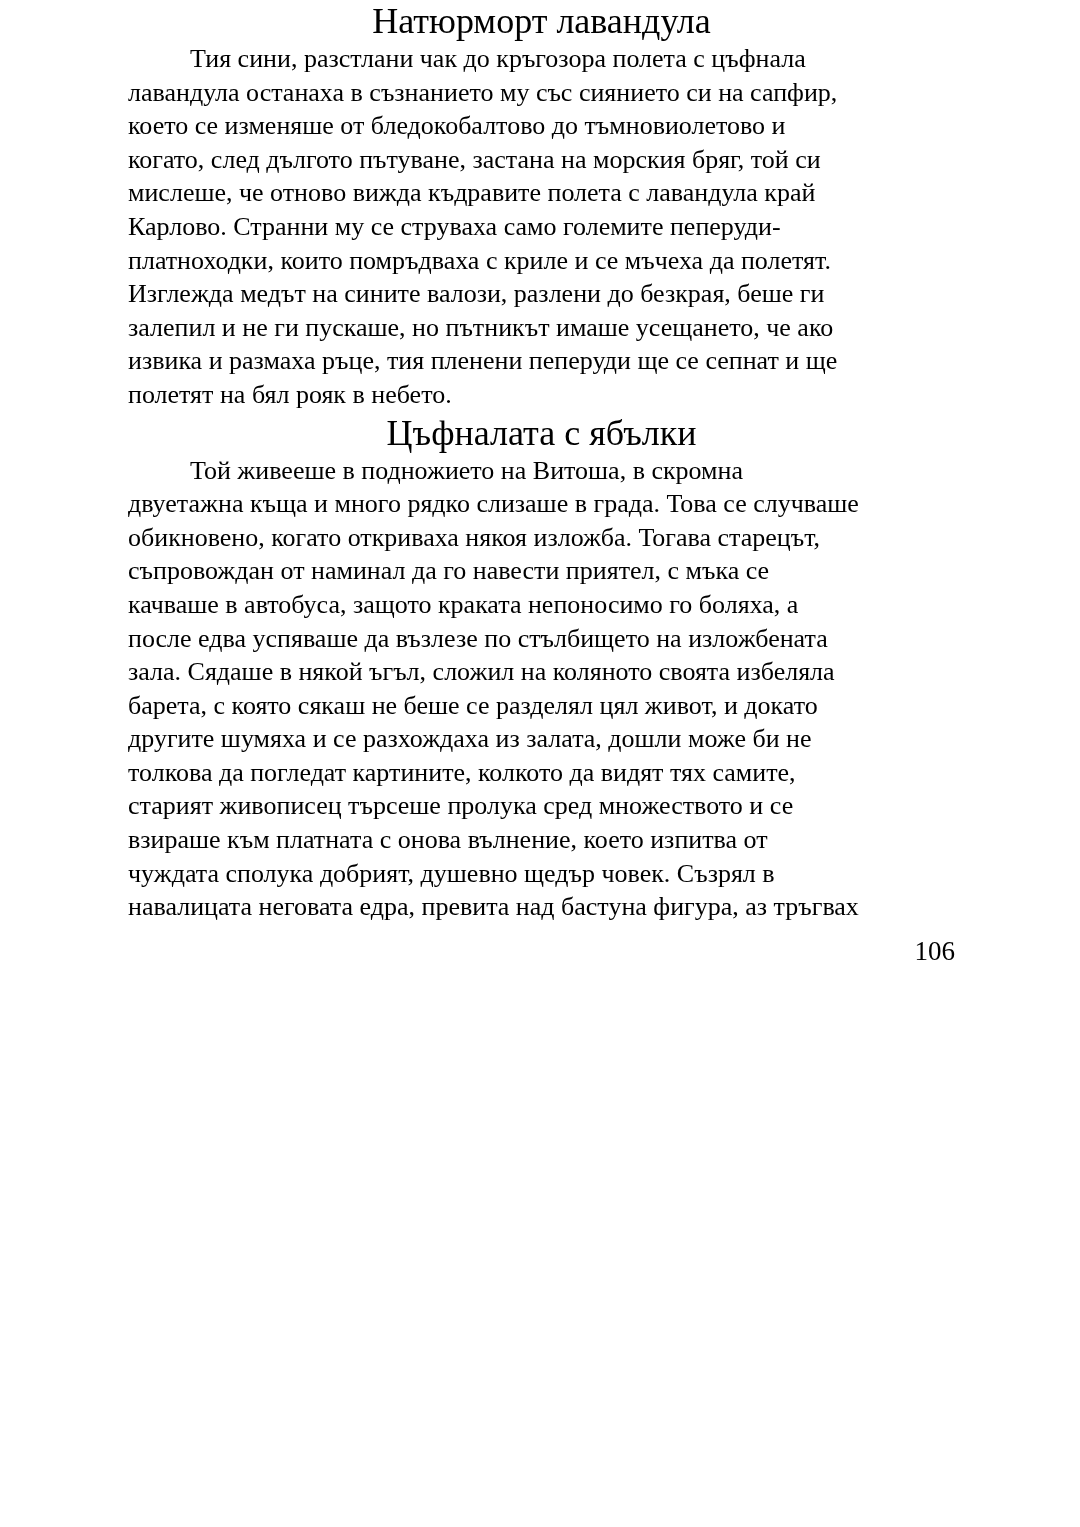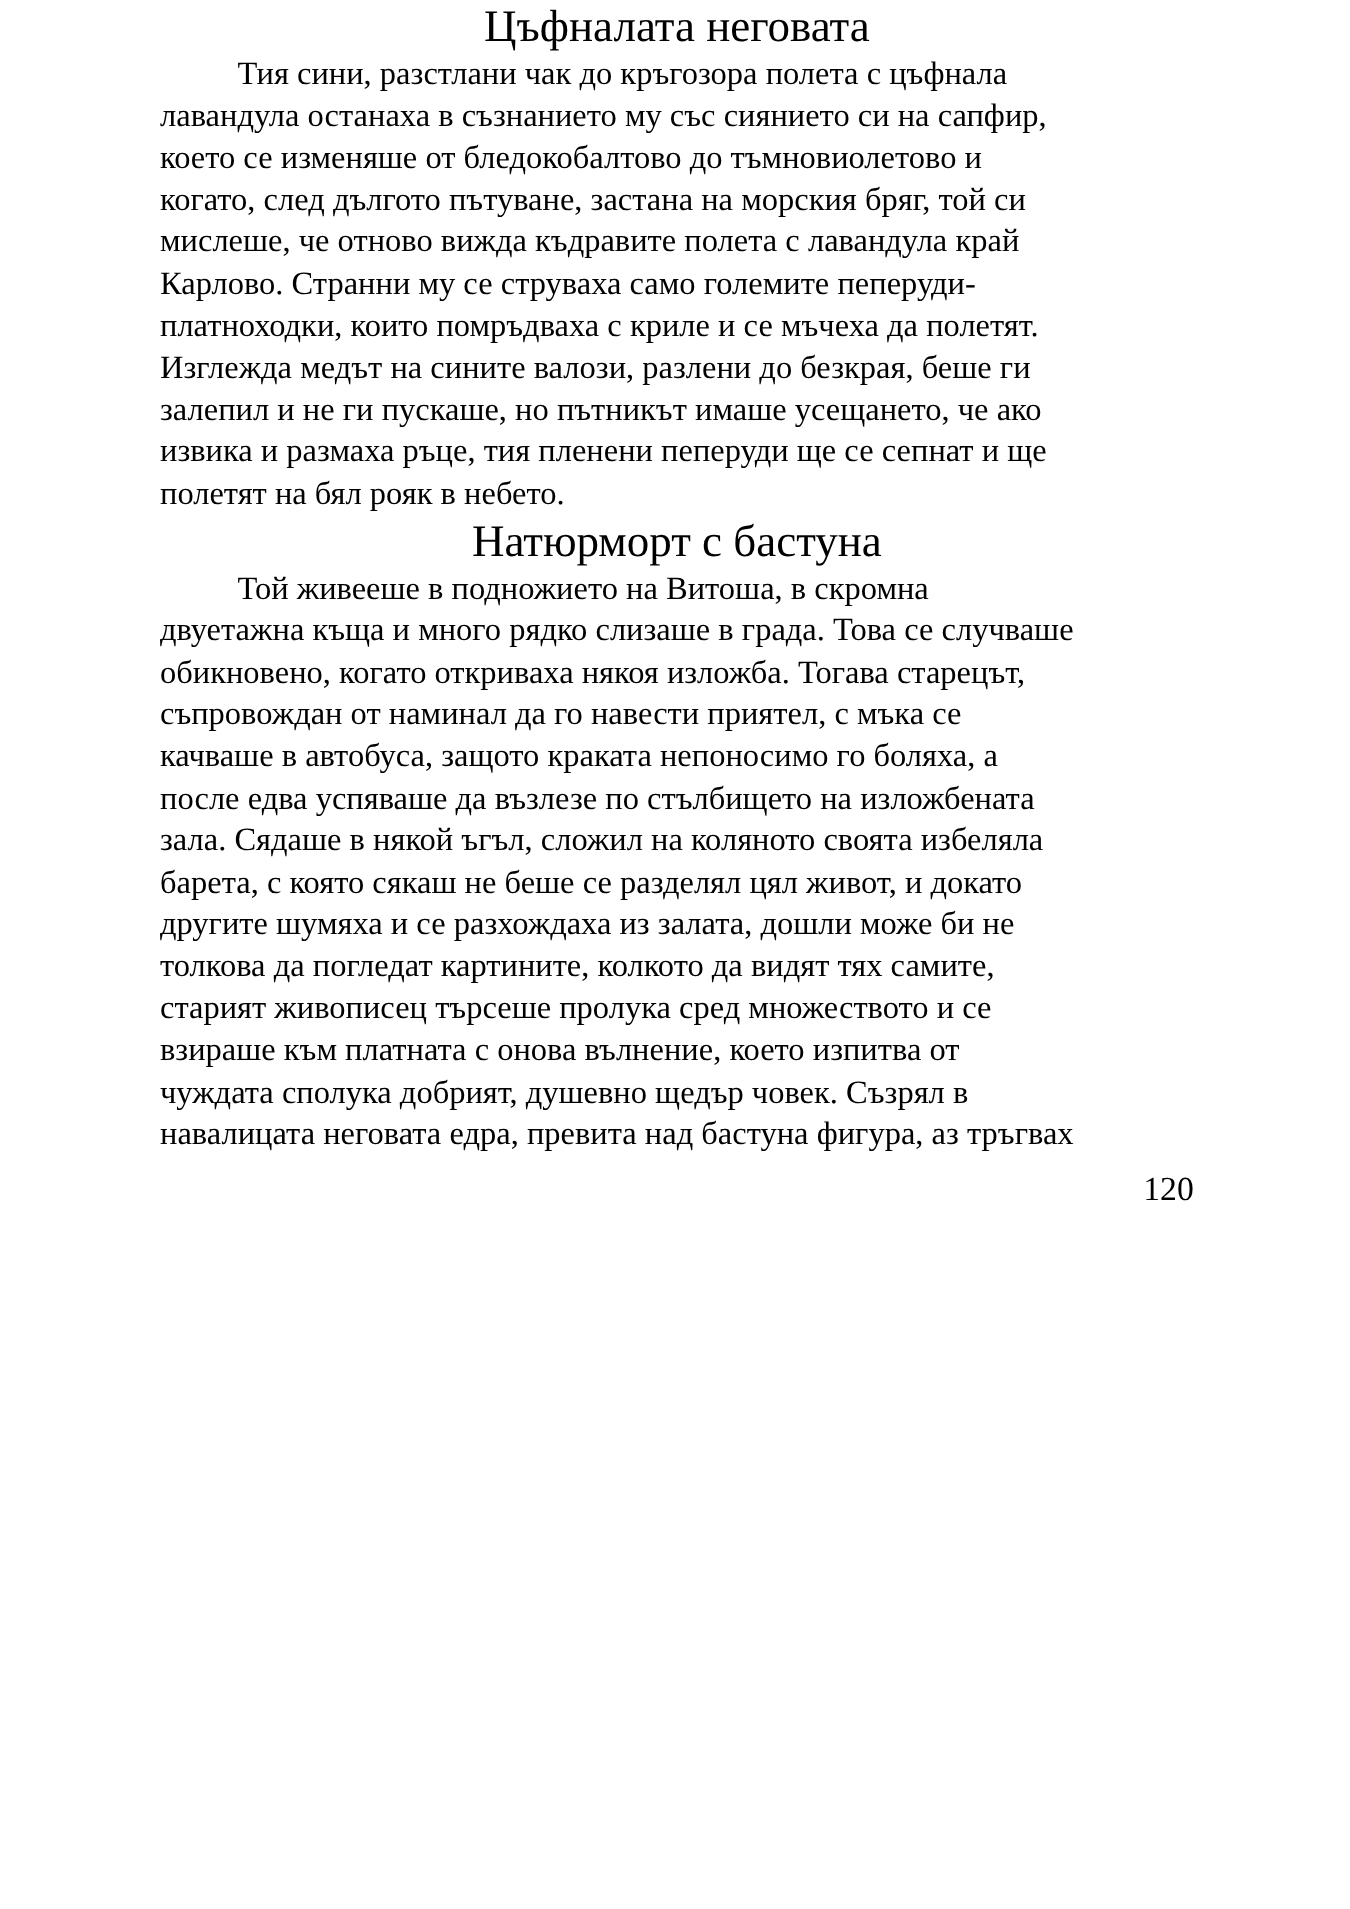--- a/index.html
+++ b/index.html
@@ -45,24 +45,24 @@
     font-size: 27px;
     line-height: 33px;
     text-align: right;
   }
 </style>
 </head>
 <body>
 
 <div class="page">
 
-  <h1 class="section-title t1">Цъфналата неговата</h1>
+  <h1 class="section-title t1">Натюрморт лавандула</h1>
 
   <p class="body-para p1">Тия сини, разстлани чак до кръгозора полета с цъфнала<br>лавандула останаха в съзнанието му със сиянието си на сапфир,<br>което се изменяше от бледокобалтово до тъмновиолетово и<br>когато, след дългото пътуване, застана на морския бряг, той си<br>мислеше, че отново вижда къдравите полета с лавандула край<br>Карлово. Странни му се струваха само големите пеперуди-<br>платноходки, които помръдваха с криле и се мъчеха да полетят.<br>Изглежда медът на сините валози, разлени до безкрая, беше ги<br>залепил и не ги пускаше, но пътникът имаше усещането, че ако<br>извика и размаха ръце, тия пленени пеперуди ще се сепнат и ще<br>полетят на бял рояк в небето.</p>
 
-  <h1 class="section-title t2">Натюрморт с бастуна</h1>
+  <h1 class="section-title t2">Цъфналата с ябълки</h1>
 
 
   <p class="body-para p3">Той живееше в подножието на Витоша, в скромна<br>двуетажна къща и много рядко слизаше в града. Това се случваше<br>обикновено, когато откриваха някоя изложба. Тогава старецът,<br>съпровождан от наминал да го навести приятел, с мъка се<br>качваше в автобуса, защото краката непоносимо го боляха, а<br>после едва успяваше да възлезе по стълбището на изложбената<br>зала. Сядаше в някой ъгъл, сложил на коляното своята избеляла<br>барета, с която сякаш не беше се разделял цял живот, и докато<br>другите шумяха и се разхождаха из залата, дошли може би не<br>толкова да погледат картините, колкото да видят тях самите,<br>старият живописец търсеше пролука сред множеството и се<br>взираше към платната с онова вълнение, което изпитва от<br>чуждата сполука добрият, душевно щедър човек. Съзрял в<br>навалицата неговата едра, превита над бастуна фигура, аз тръгвах</p>
 
-  <div class="page-number">120</div>
+  <div class="page-number">106</div>
 
 </div>
 
 </body></html>

